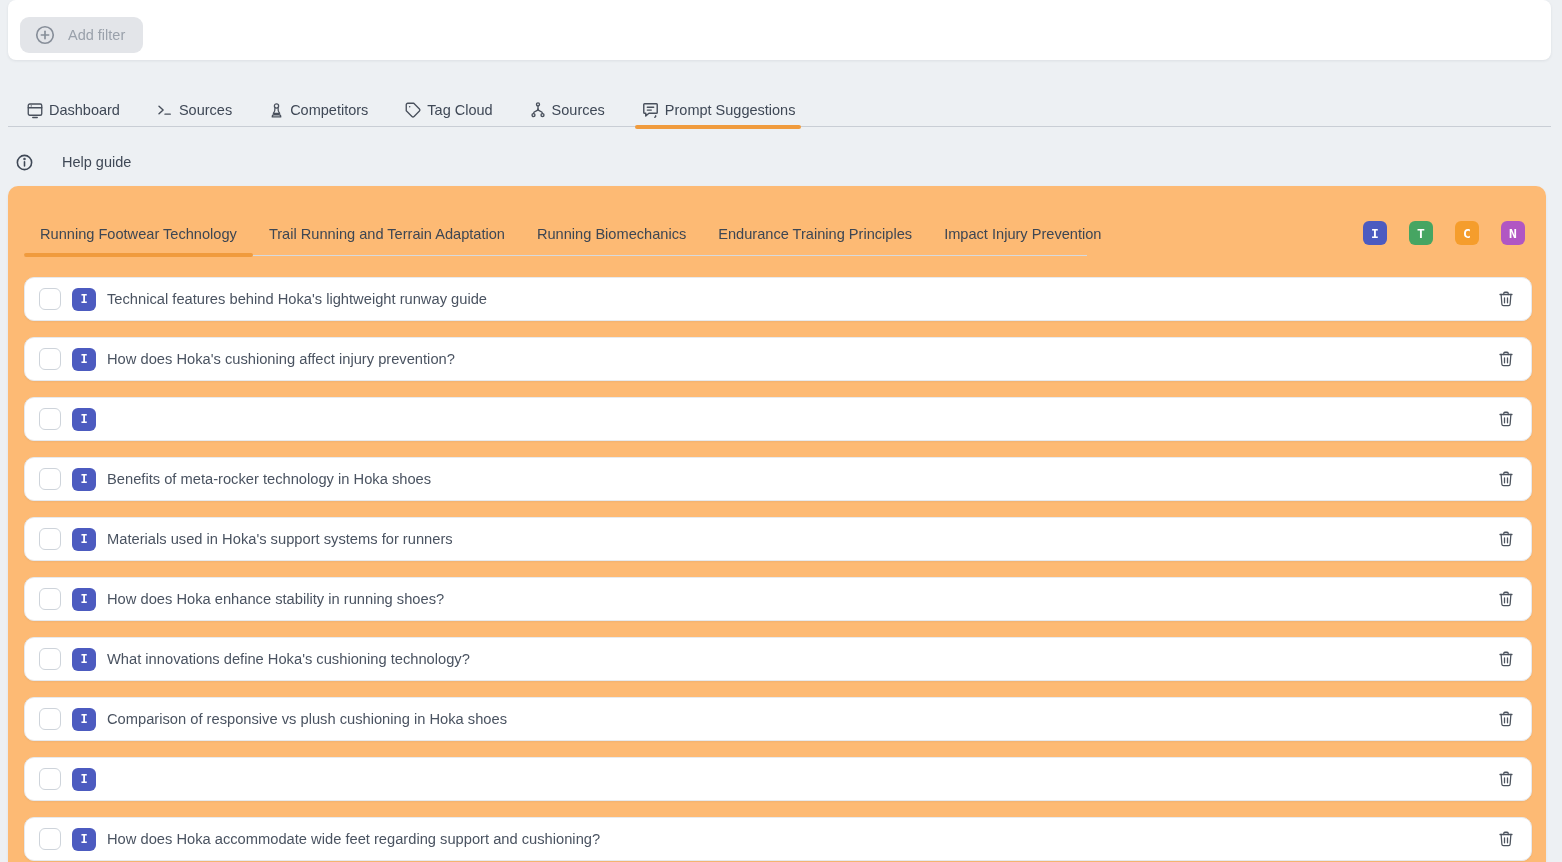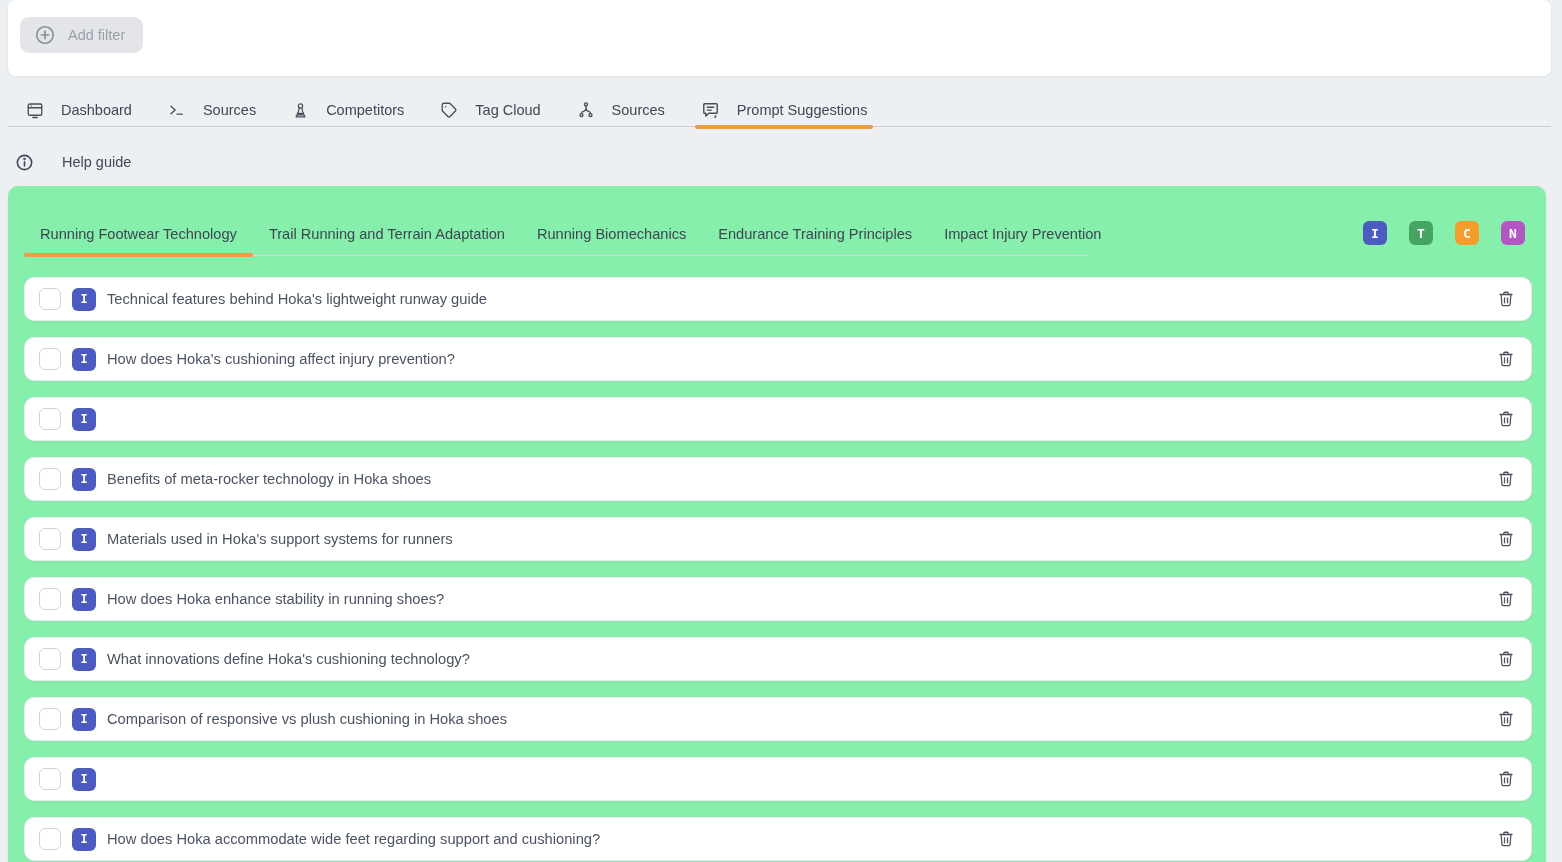--- a/index.html
+++ b/index.html
@@ -7,21 +7,21 @@
   body {
     font-family:"Liberation Sans","DejaVu Sans",sans-serif;
     background:#edf0f3;
     position:relative;
     color:#3f4856;
   }
   svg { display:block; }
 
   
   .top-card {
-    position:absolute; left:8px; right:11px; top:0; height:76px;
+    position:absolute; left:8px; right:11px; top:0; height:60px;
     background:#fff; border-radius:8px;
     box-shadow:0 1px 3px rgba(25,35,50,.08);
   }
   .add-filter {
     position:absolute; left:12px; top:17px; height:36px;
     display:flex; align-items:center; gap:12px;
     padding:0 18px 0 14px;
     background:#e3e5e9; border:none; border-radius:9px;
     color:#9aa1ab; font-size:14.5px; font-family:inherit; cursor:pointer;
   }
@@ -29,41 +29,41 @@
 
   
   .nav-tabs {
     position:absolute; top:94px; left:8px; right:11px; height:33px;
     display:flex; align-items:center; gap:36px;
     padding-left:18px;
     border-bottom:1px solid #c9ced5;
   }
   .nav-tab {
     position:relative; height:100%;
-    display:flex; align-items:center; gap:17px;
+    display:flex; align-items:center; gap:5px;
     font-size:14.5px; color:#3f4856; cursor:pointer; white-space:nowrap;
   }
   .nav-tab .ico { color:#49505c; }
   .nav-tab.active::after {
     content:""; position:absolute; left:-6px; right:-6px; bottom:-2.5px;
     height:4px; border-radius:3px; background:var(--accent);
   }
 
   
   .help-row {
     position:absolute; top:149px; left:15px; height:26px;
     display:flex; align-items:center; gap:28px;
     font-size:14.5px; color:#3f4856; cursor:pointer;
   }
   .help-row .ico { color:#3f4856; }
 
   
   .main-panel {
     position:absolute; top:186px; left:8px; right:16px; bottom:0;
-    background:#86efac; border-radius:10px 10px 0 0;
+    background:#fdba74; border-radius:10px 10px 0 0;
     box-shadow:0 1px 3px rgba(25,35,50,.06);
     overflow:hidden;
   }
 
   
   .topic-bar {
     position:absolute; top:33px; left:16px; width:1063px;
     display:flex; border-bottom:1px solid #d6dade;
   }
   .topic-tab {

